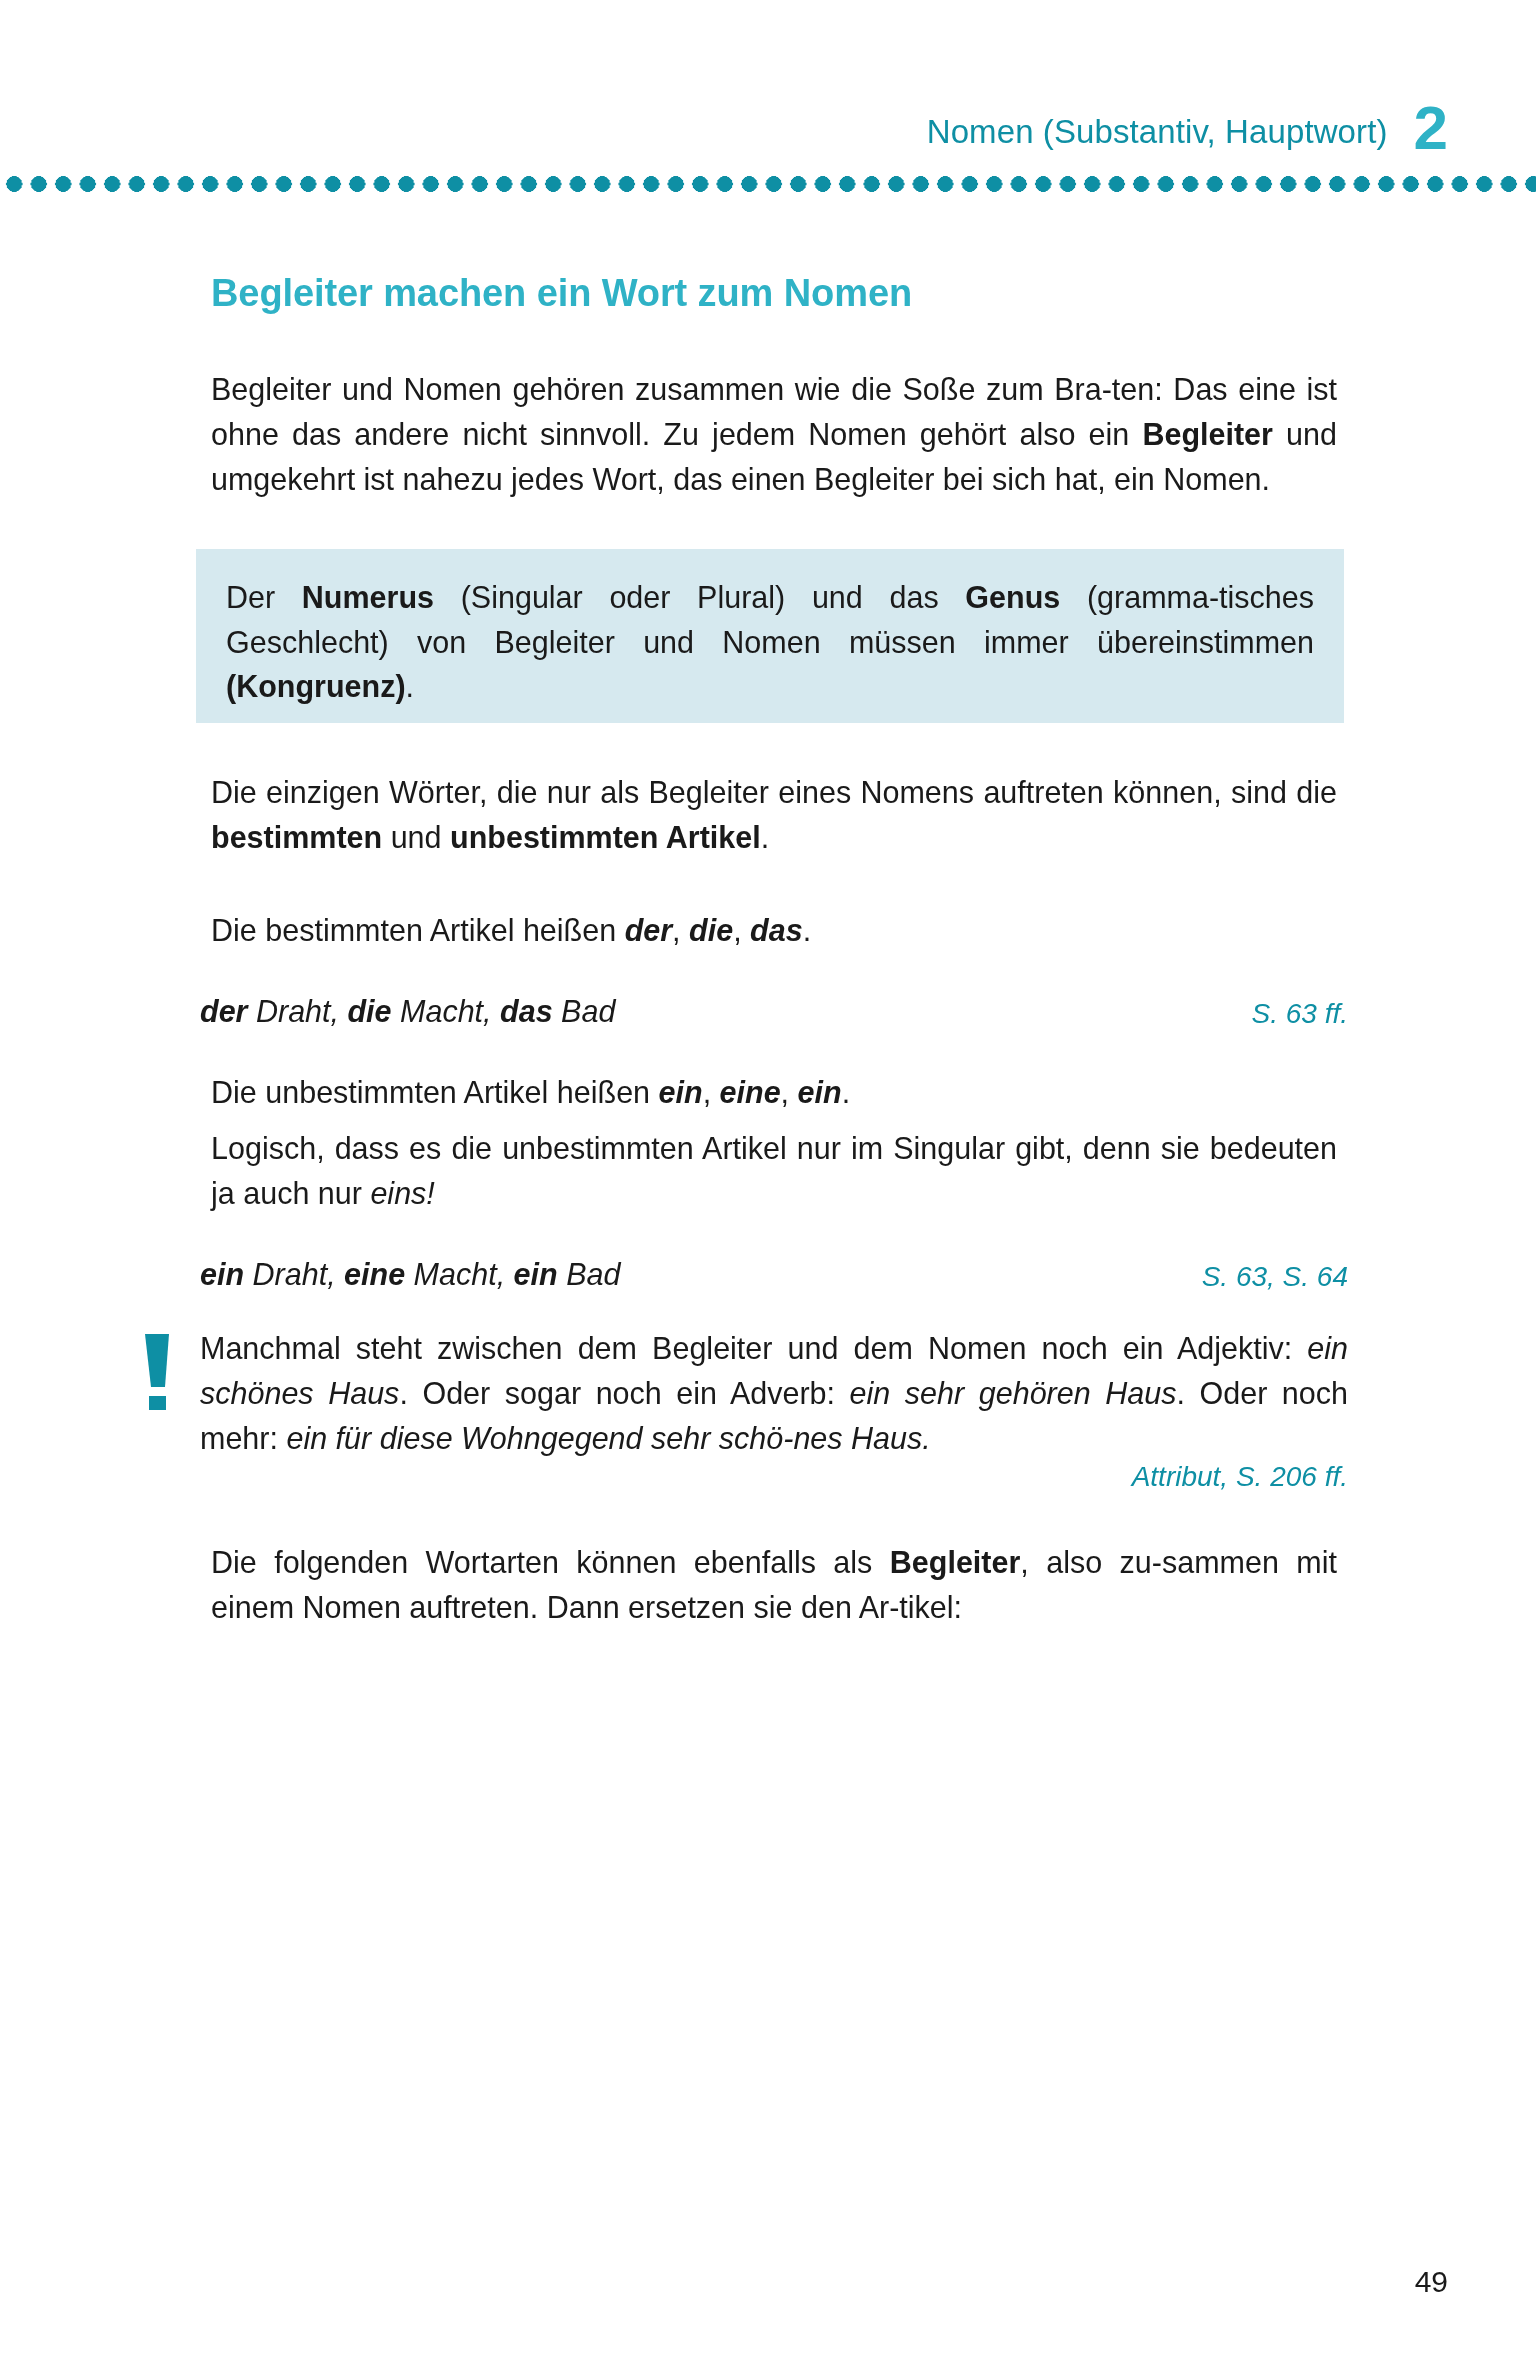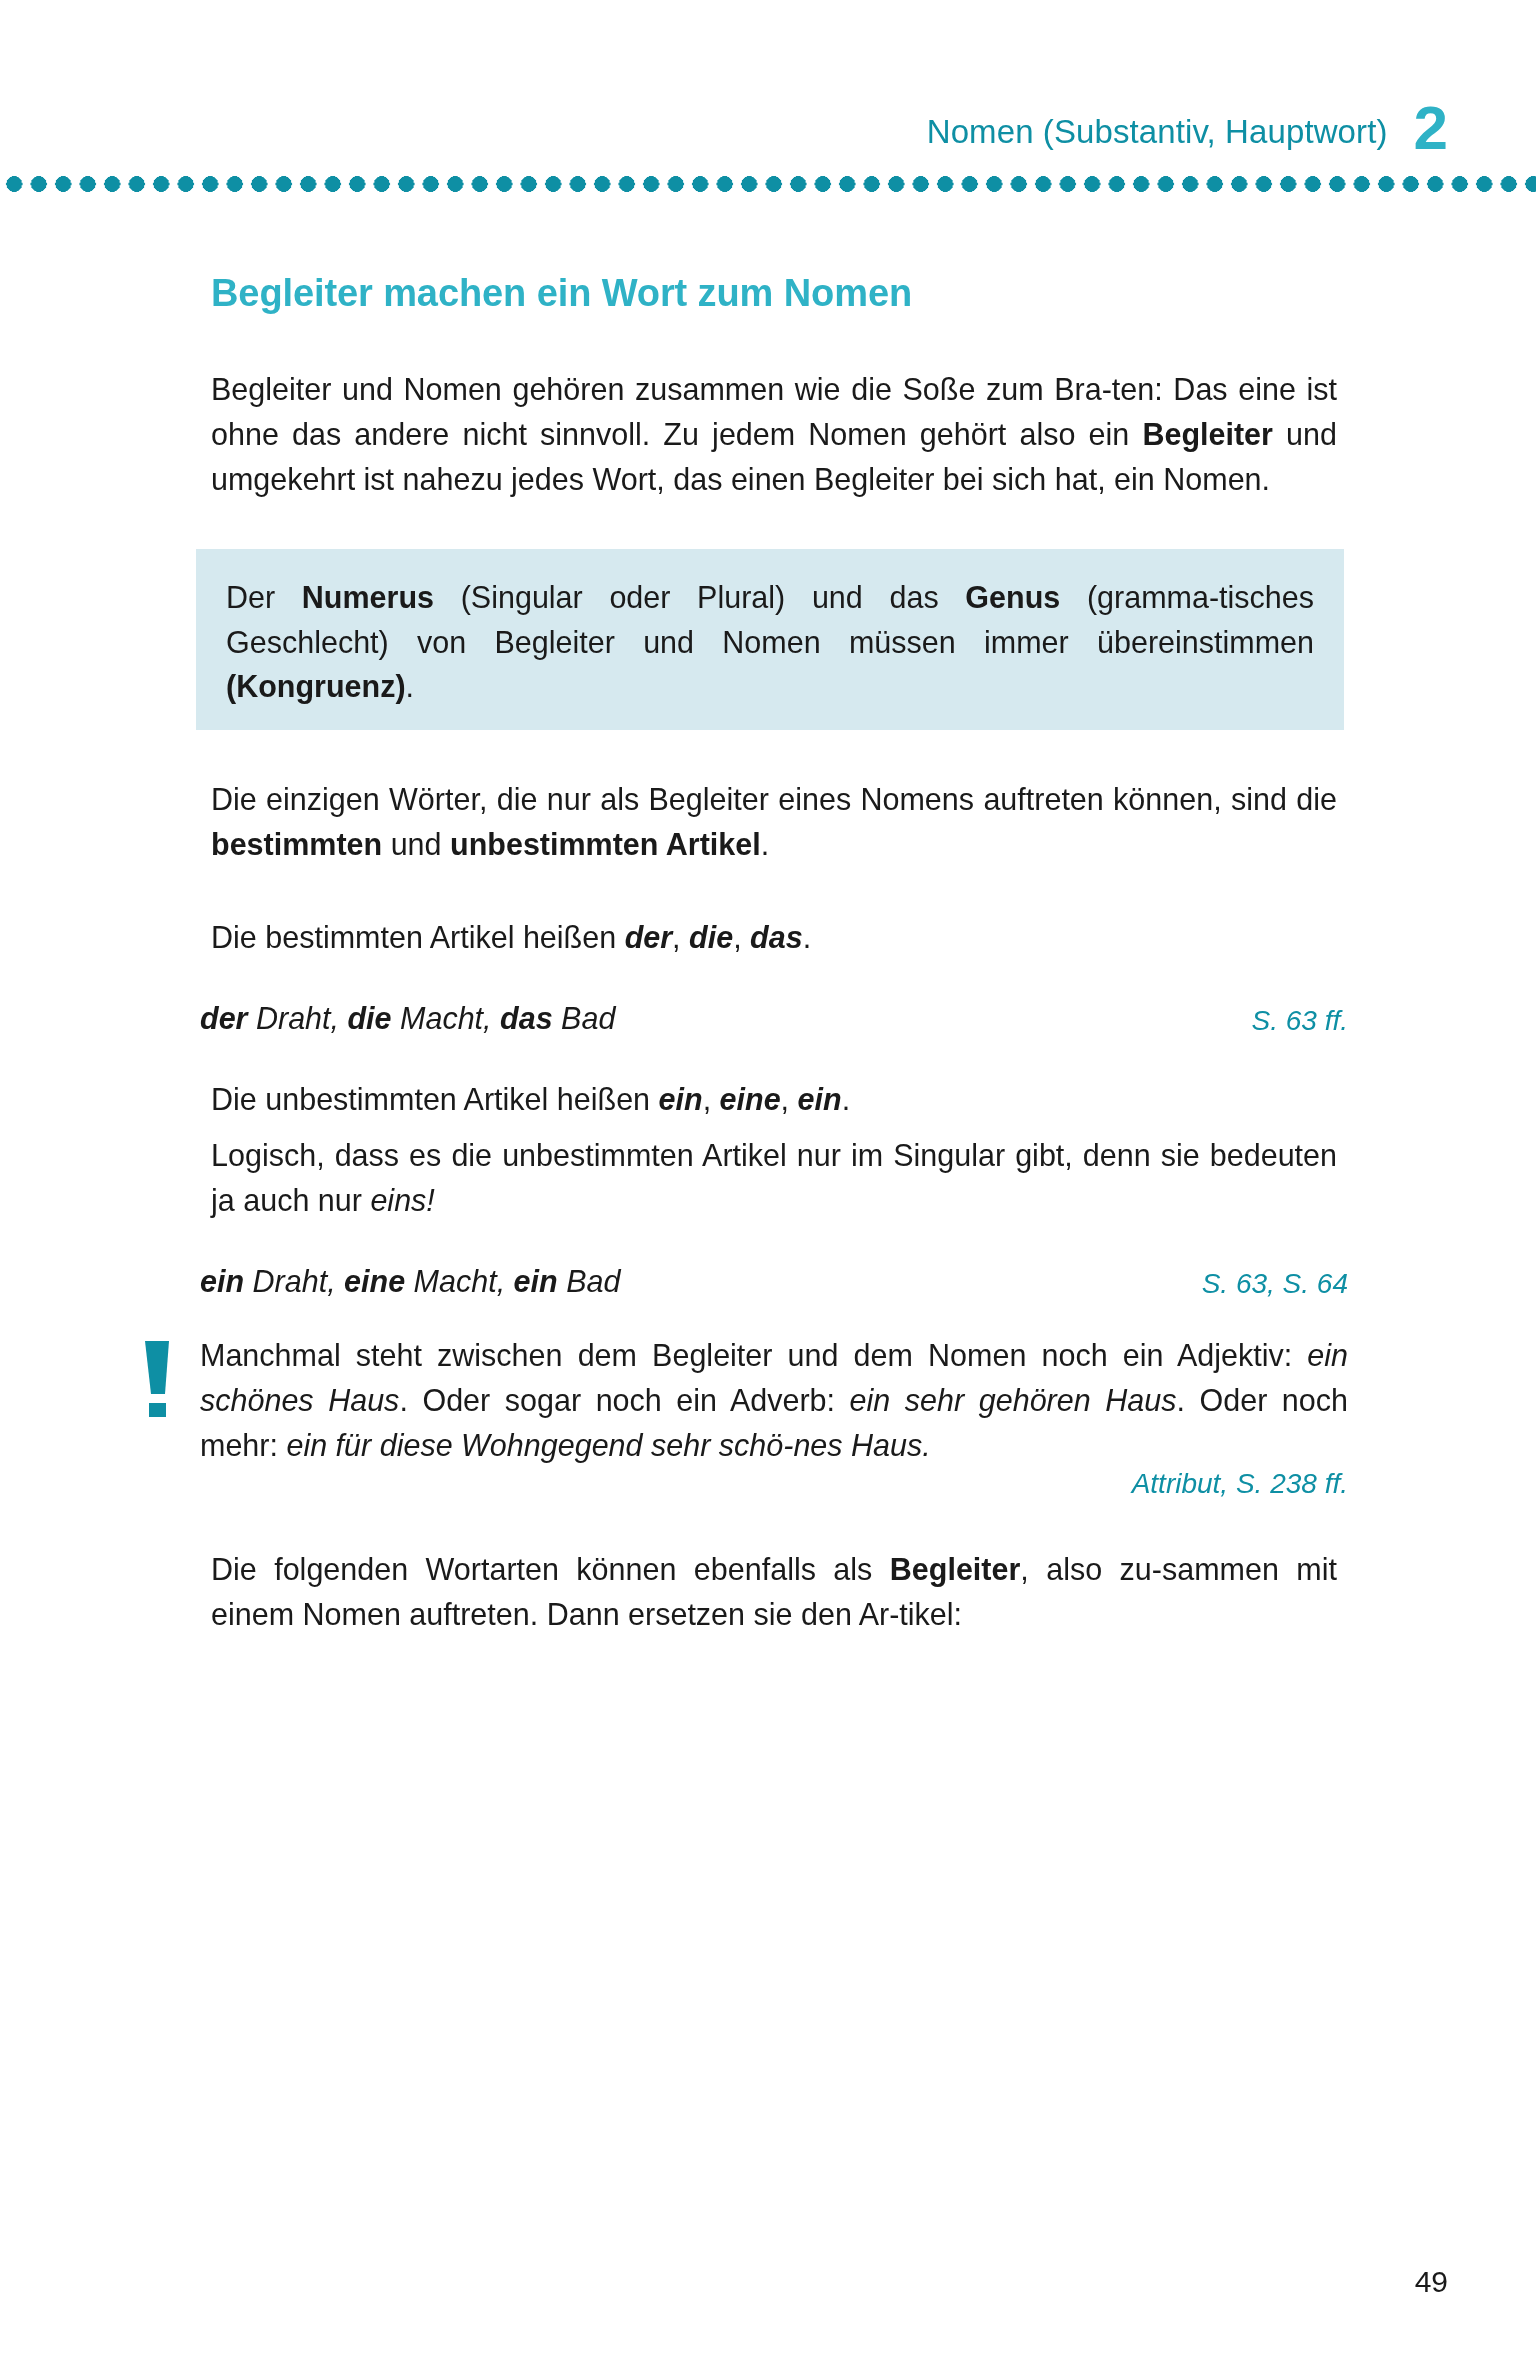--- a/index.html
+++ b/index.html
@@ -88,21 +88,21 @@
     text-align: left;
   }
 
   .sp-36 { height: 36px; }
   .sp-30 { height: 30px; }
   .sp-26 { height: 26px; }
 
   
   .info-box {
     background: #d6e9ef;
-    padding: 26px 30px 21px 30px;
+    padding: 26px 30px 14px 30px;
     box-sizing: border-box;
     width: 1148px;
     margin-left: -4px;
   }
   .info-box p {
     margin: 0;
     font-size: 30.5px;
     line-height: 1.46;
     color: #1a1a1a;
     text-align: justify;
@@ -222,21 +222,21 @@
     </div>
 
     <div class="sp-30"></div>
 
     <div class="callout">
       <svg class="callout-icon" viewBox="0 0 34 78">
         <polygon points="3,2 27,2 23,55 9,55" fill="#0e8fa4"></polygon>
         <rect x="7" y="64" width="17" height="14" fill="#0e8fa4"></rect>
       </svg>
       <p><span>Manchmal steht zwischen dem Begleiter und dem Nomen noch ein Adjektiv: </span><i>ein schönes Haus</i><span>. Oder sogar noch ein Adverb: </span><i>ein sehr gehören Haus</i><span>. Oder noch mehr: </span><i>ein für diese Wohngegend sehr schö-nes Haus.</i></p>
-      <span class="xref-inline-right">Attribut, S. 238 ff.</span>
+      <span class="xref-inline-right">Attribut, S. 206 ff.</span>
     </div>
 
     <div class="sp-36"></div>
 
     <p class="body-text"><span>Die folgenden Wortarten können ebenfalls als </span><b>Begleiter</b><span>, also zu-sammen mit einem Nomen auftreten. Dann ersetzen sie den Ar-tikel:</span></p>
 
   </div>
 
   <div class="page-number">49</div>
 

